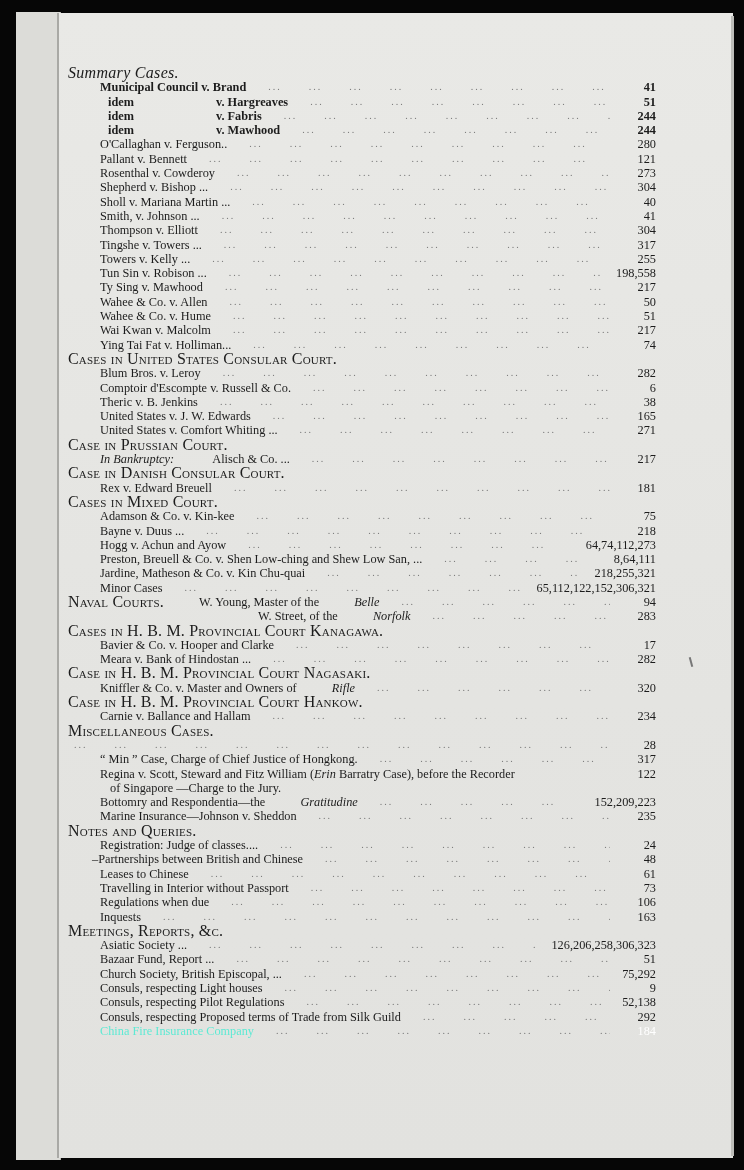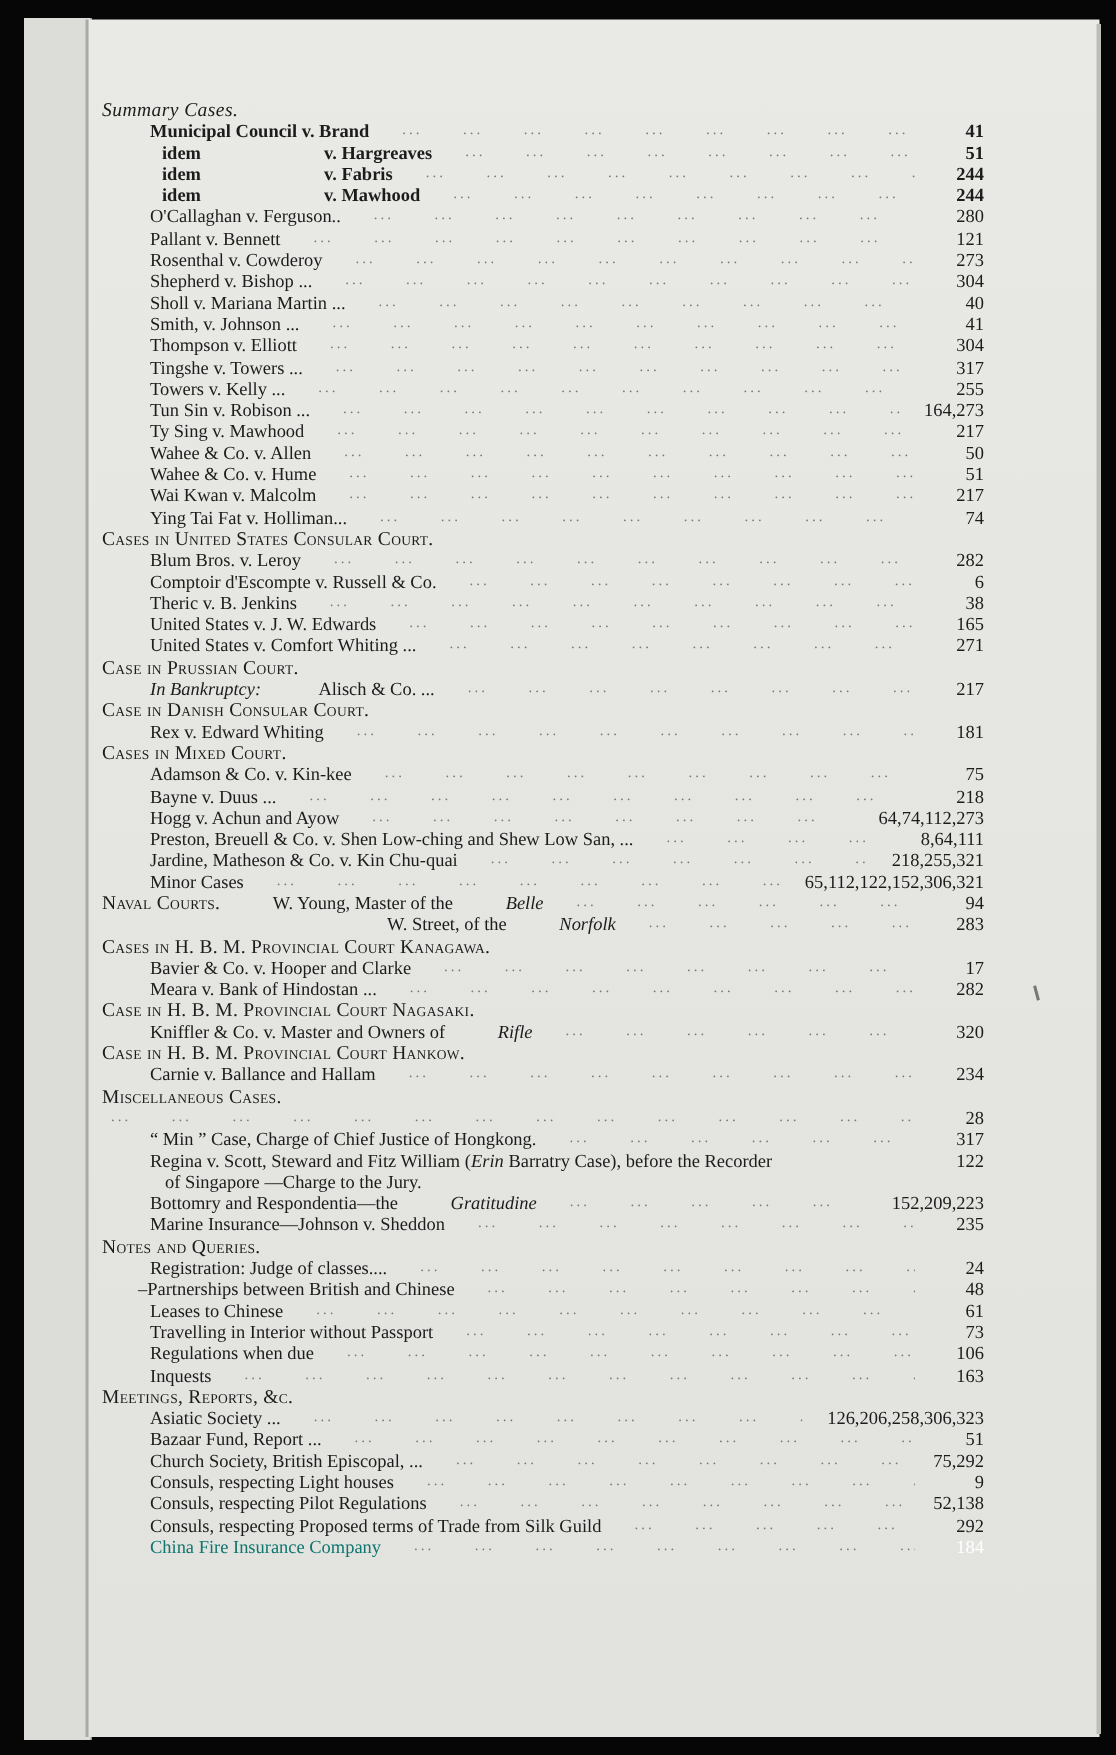--- a/index.html
+++ b/index.html
@@ -58,21 +58,21 @@
     .row {
       display: flex;
       align-items: flex-start;
       white-space: nowrap;
       height: 14.3px;
       gap: 16px;
     }
     .heading {
       font-variant: small-caps;
       letter-spacing: 0.2px;
-      font-size: 13px;
+      font-size: 16px;
       height: 14.3px;
       white-space: nowrap;
     }
     .heading.italic {
       font-variant: normal;
       font-style: italic;
       letter-spacing: 0.3px;
     }
     .entry-text { padding-left: 32px; }
     .entry-text.sub { padding-left: 40px; }
@@ -179,21 +179,21 @@
       <span class="pages">317</span>
     </div>
   <div class="row">
       <span class="entry-text">Towers v. Kelly ...</span>
       <span class="leader"></span>
       <span class="pages">255</span>
     </div>
   <div class="row">
       <span class="entry-text">Tun Sin v. Robison ...</span>
       <span class="leader"></span>
-      <span class="pages">164,273</span>
+      <span class="pages">198,558</span>
     </div>
   <div class="row">
       <span class="entry-text">Ty Sing v. Mawhood</span>
       <span class="leader"></span>
       <span class="pages">217</span>
     </div>
   <div class="row">
       <span class="entry-text">Wahee &amp; Co. v. Allen</span>
       <span class="leader"></span>
       <span class="pages">50</span>
@@ -245,21 +245,21 @@
   <div class="row">
       <span class="entry-text ital">In Bankruptcy:</span>
       <span>&nbsp;&nbsp;</span>
       <span>Alisch &amp; Co. ...</span>
       <span class="leader"></span>
       <span class="pages">217</span>
     </div>
 
   <div class="heading">Case in Danish Consular Court.</div>
   <div class="row">
-      <span class="entry-text">Rex v. Edward Whiting</span>
+      <span class="entry-text">Rex v. Edward Breuell</span>
       <span class="leader"></span>
       <span class="pages">181</span>
     </div>
 
   <div class="heading">Cases in Mixed Court.</div>
   <div class="row">
       <span class="entry-text">Adamson &amp; Co. v. Kin-kee</span>
       <span class="leader"></span>
       <span class="pages">75</span>
     </div>
@@ -423,18 +423,18 @@
       <span class="entry-text">Consuls, respecting Pilot Regulations</span>
       <span class="leader"></span>
       <span class="pages">52,138</span>
     </div>
   <div class="row">
       <span class="entry-text">Consuls, respecting Proposed terms of Trade from Silk Guild</span>
       <span class="leader"></span>
       <span class="pages">292</span>
     </div>
   <div class="row">
-      <span class="entry-text" style="color:#0f766e">China Fire Insurance Company</span>
+      <span class="entry-text" style="color:#5eead4">China Fire Insurance Company</span>
       <span class="leader"></span>
       <span class="pages" style="color:#ffffff">184</span>
     </div>
 
 </div>
 
 </body></html>

